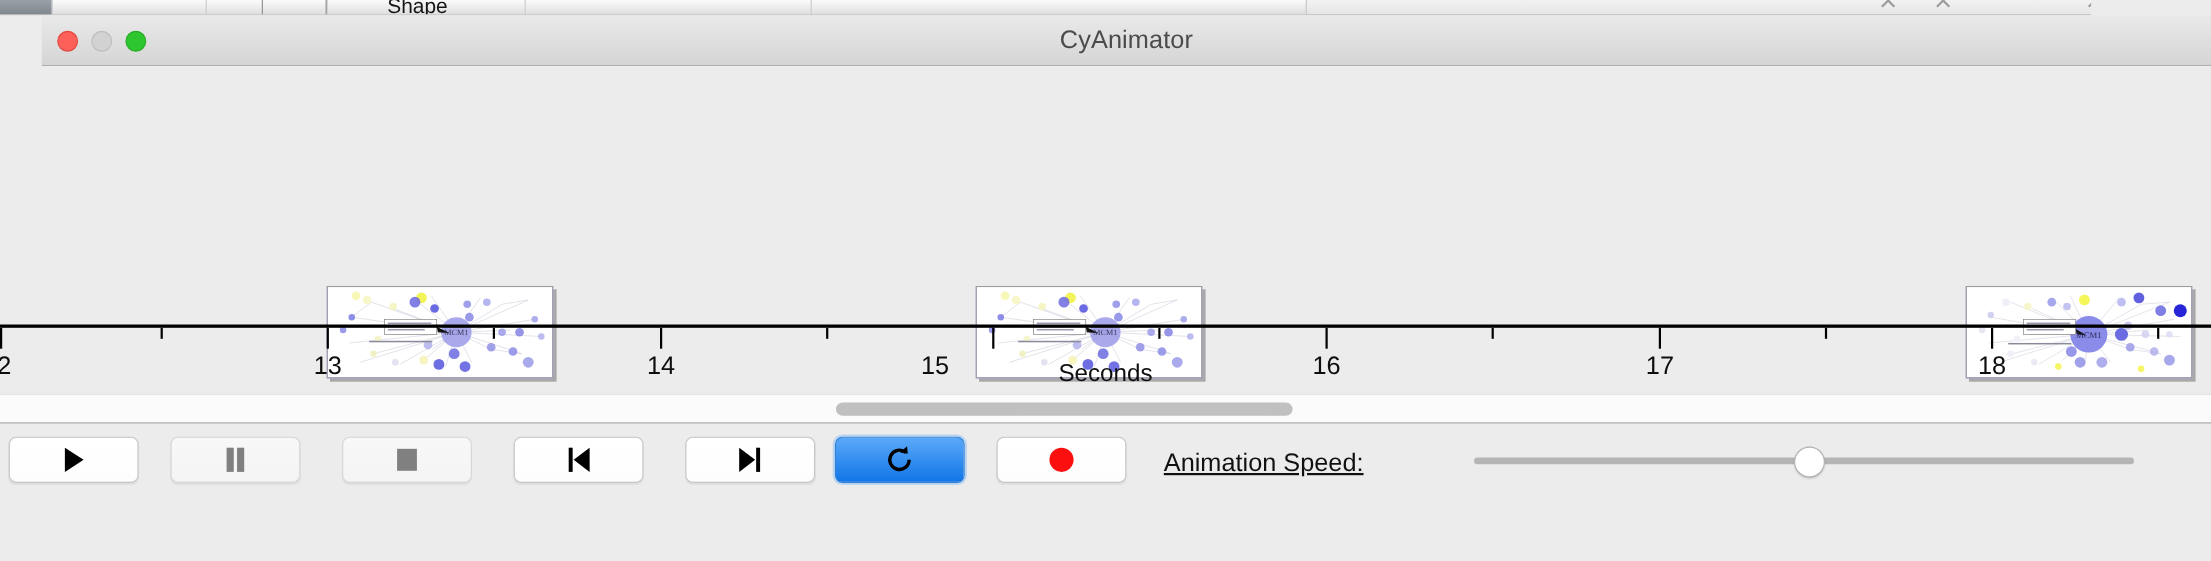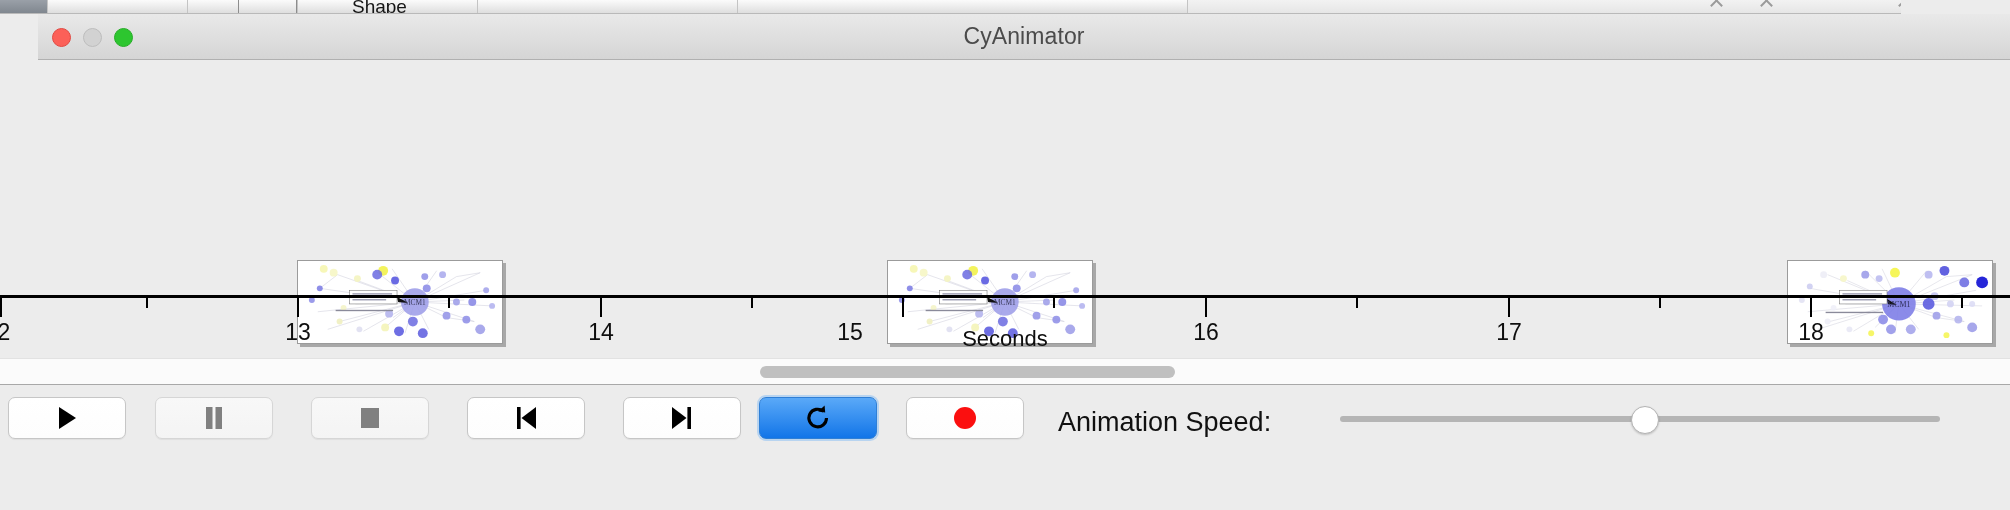--- a/index.html
+++ b/index.html
@@ -184,22 +184,23 @@
   }
   .pbtn.active {
     background: linear-gradient(to bottom,#5aa9f8 0%,#1275e8 100%);
     border: 1px solid #2f7fd6;
     box-shadow: 0 0 0 2px rgba(90,169,248,.35);
   }
   .pbtn svg { display: block; }
 
   .speed-label {
     position: absolute; top: 22px;
-    font-size: 27px; color: #111;
+    font-size: 23px; color: #111;
     white-space: nowrap;
+    text-decoration: underline;
   }
   .slider {
     position: absolute; top: 31px;
     height: 6px; border-radius: 3px;
     background: #b5b5b5;
   }
   .slider-thumb {
     position: absolute; top: 21px;
     width: 28px; height: 28px;
     border-radius: 50%;

